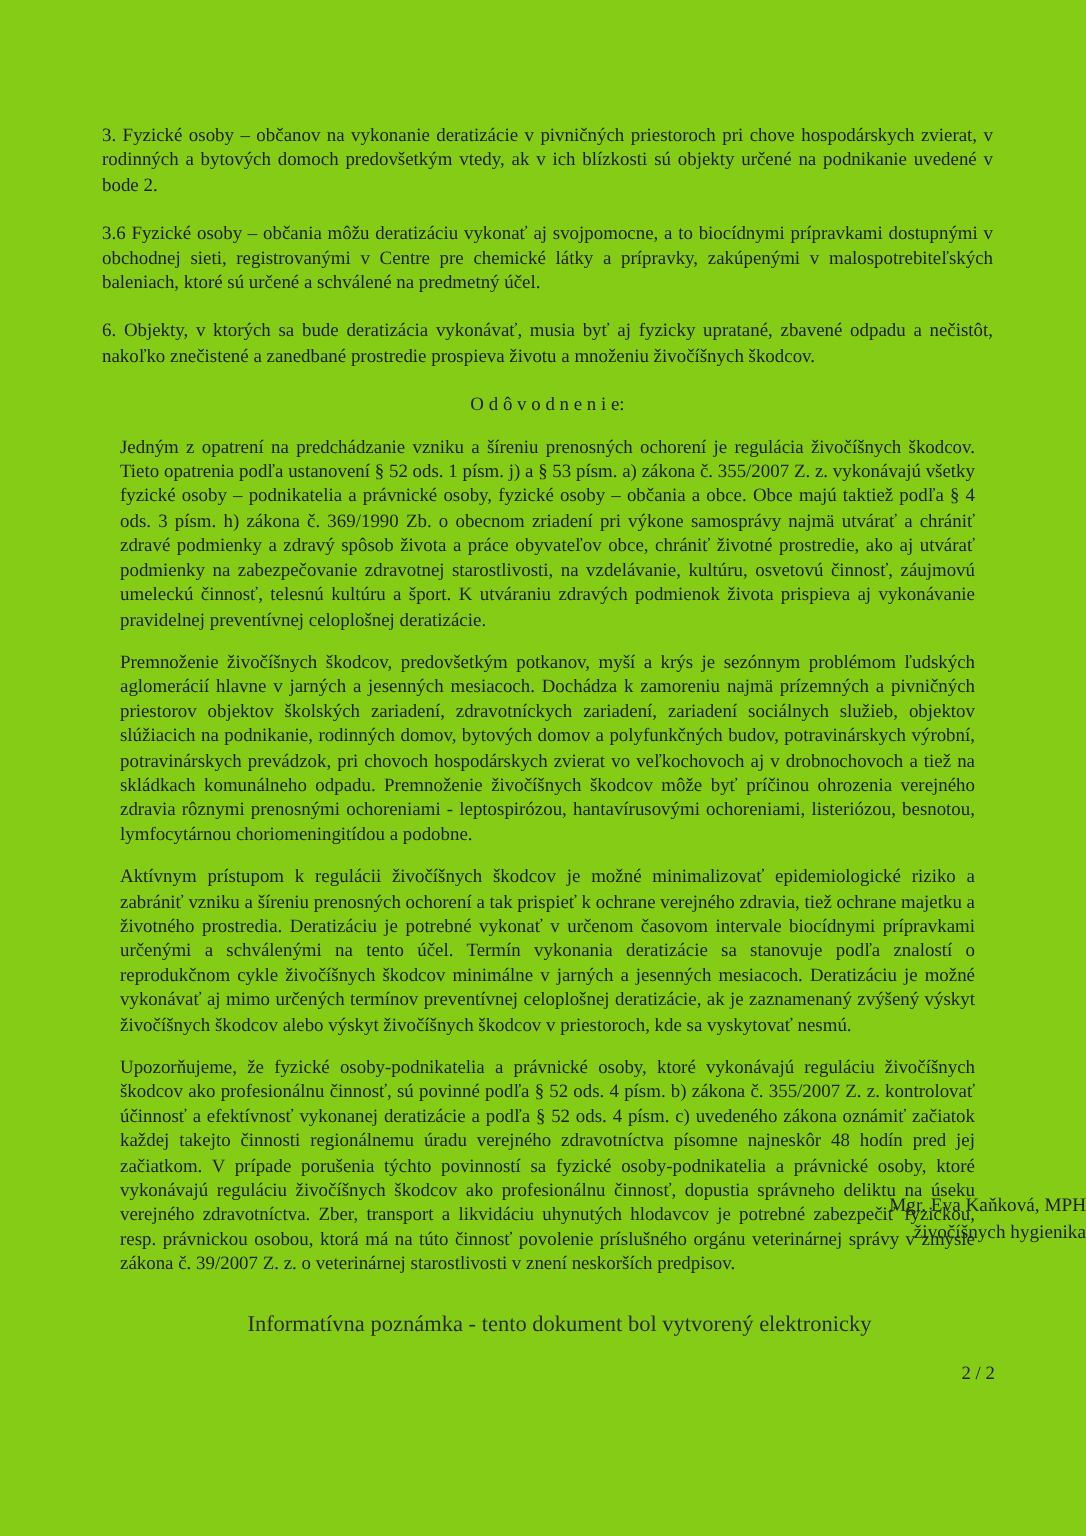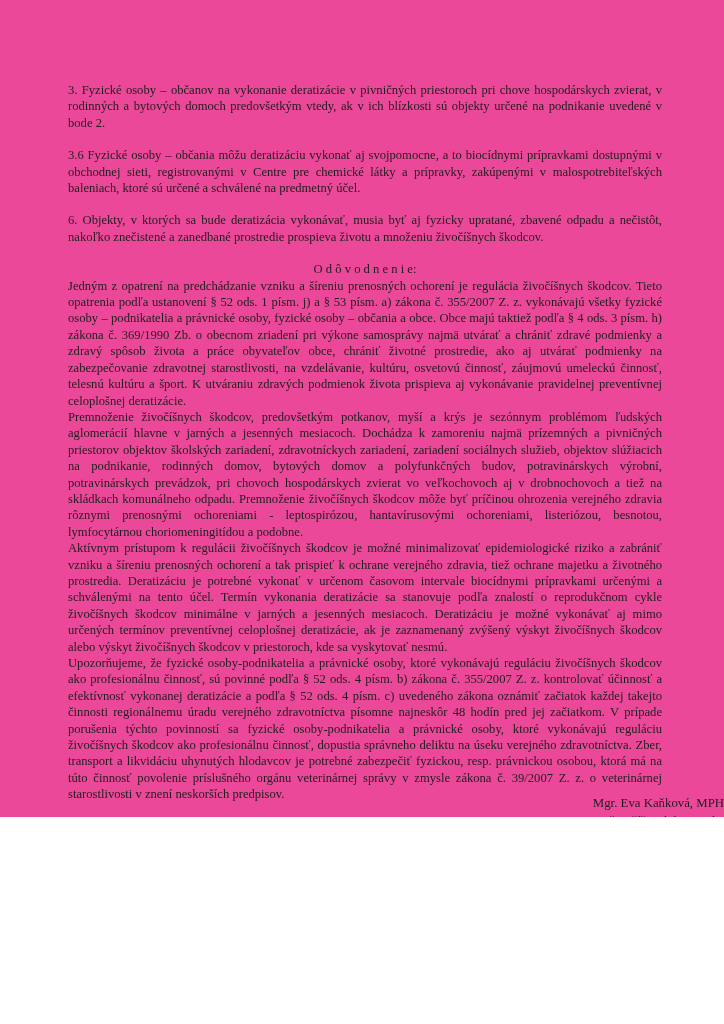--- a/index.html
+++ b/index.html
@@ -3,44 +3,44 @@
 <meta charset="utf-8">
 <style>
   html, body {
     margin: 0;
     padding: 0;
     background: #ffffff;
   }
   .page {
     position: relative;
     width: 724px;
-    height: 817px;
+    height: 1024px;
     margin: 0 auto;
-    background: #ec4899;
+    background: #84cc16;
     font-family: "Liberation Serif", "DejaVu Serif", serif;
     color: #1e1e1e;
     overflow: hidden;
   }
   .content {
     position: absolute;
     left: 68px;
     top: 82px;
     width: 594px;
   }
   .para {
     font-size: 12.6px;
     line-height: 16.4px;
     text-align: justify;
     margin: 0 0 16px 0;
   }
   .para-flow {
     font-size: 12.6px;
     line-height: 16.4px;
     text-align: justify;
-    margin: 0;
+    margin: 12px;
   }
   .section-heading {
     font-size: 12.6px;
     line-height: 16.4px;
     margin: 0;
     text-align: center;
   }
   .signature {
     position: absolute;
     left: 330px;

